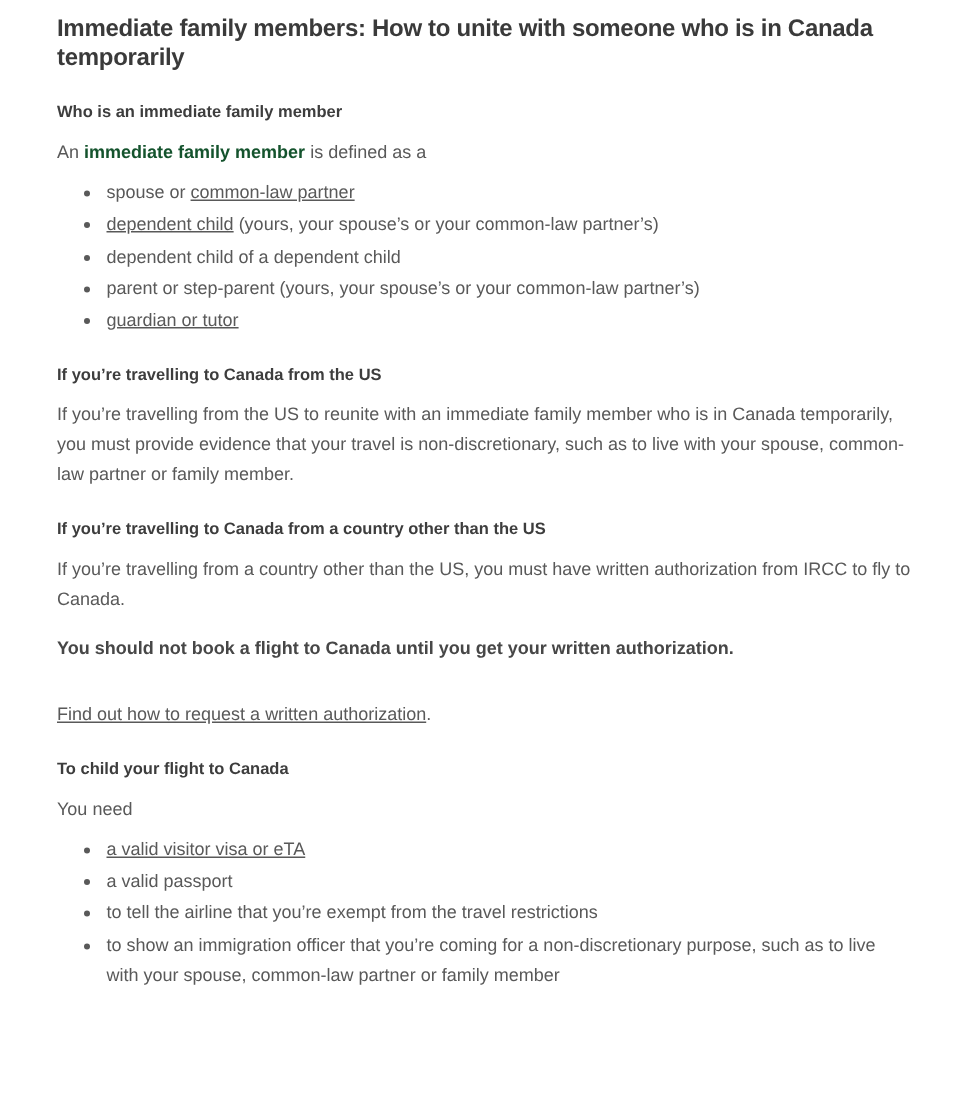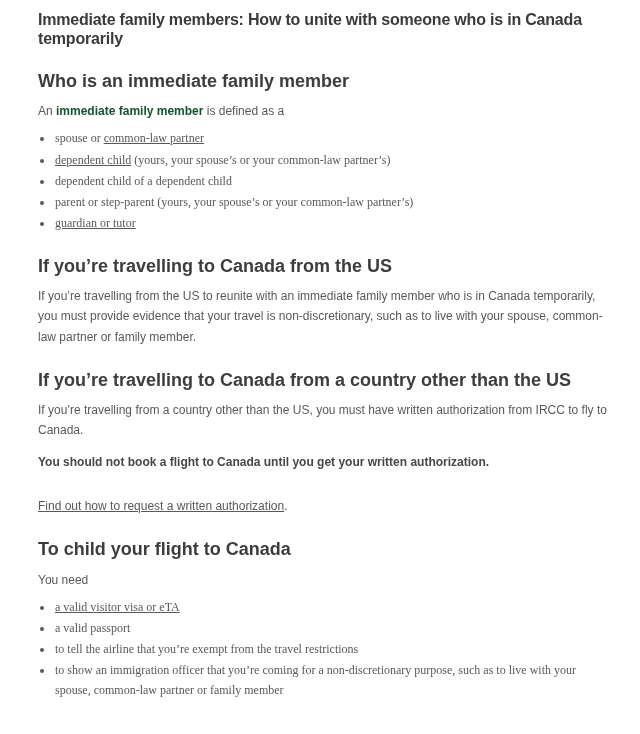--- a/index.html
+++ b/index.html
@@ -20,21 +20,21 @@
   .content { max-width: 586px; }
   h1 {
     font-size: 16px;
     line-height: 1.16;
     letter-spacing: -0.2px;
     color: #3a3a3a;
     font-weight: 700;
     margin: 0 0 13px 0;
   }
   h2 {
-    font-size: 18px;
+    font-size: 11px;
     color: #3d3d3d;
     font-weight: 700;
     margin: 20px 0 5px 0;
     line-height: 1.45;
   }
   p { margin: 7px 0; }
   strong.inline-bold { color: #14532d; font-weight: 700; }
   p.warning {
     font-weight: 700;
     color: #474747;
@@ -43,21 +43,21 @@
   a.doc-link {
     color: #595959;
     text-decoration: underline;
     cursor: pointer;
   }
   ul.top-list {
     margin: 5px 0 9px 0;
     padding-left: 16px;
     list-style-type: disc;
   }
-  ul.top-list > li { margin: 1px 0; padding-left: 1px; font-family: Liberation Serif, serif; }
+  ul.top-list > li { margin: 1px 16px; padding-left: 1px; }
 </style>
 </head>
 <body>
 
 <div class="page">
   <div class="content">
 
     <h1>Immediate family members: How to unite with someone who is in Canada temporarily</h1>
 
     <section>

